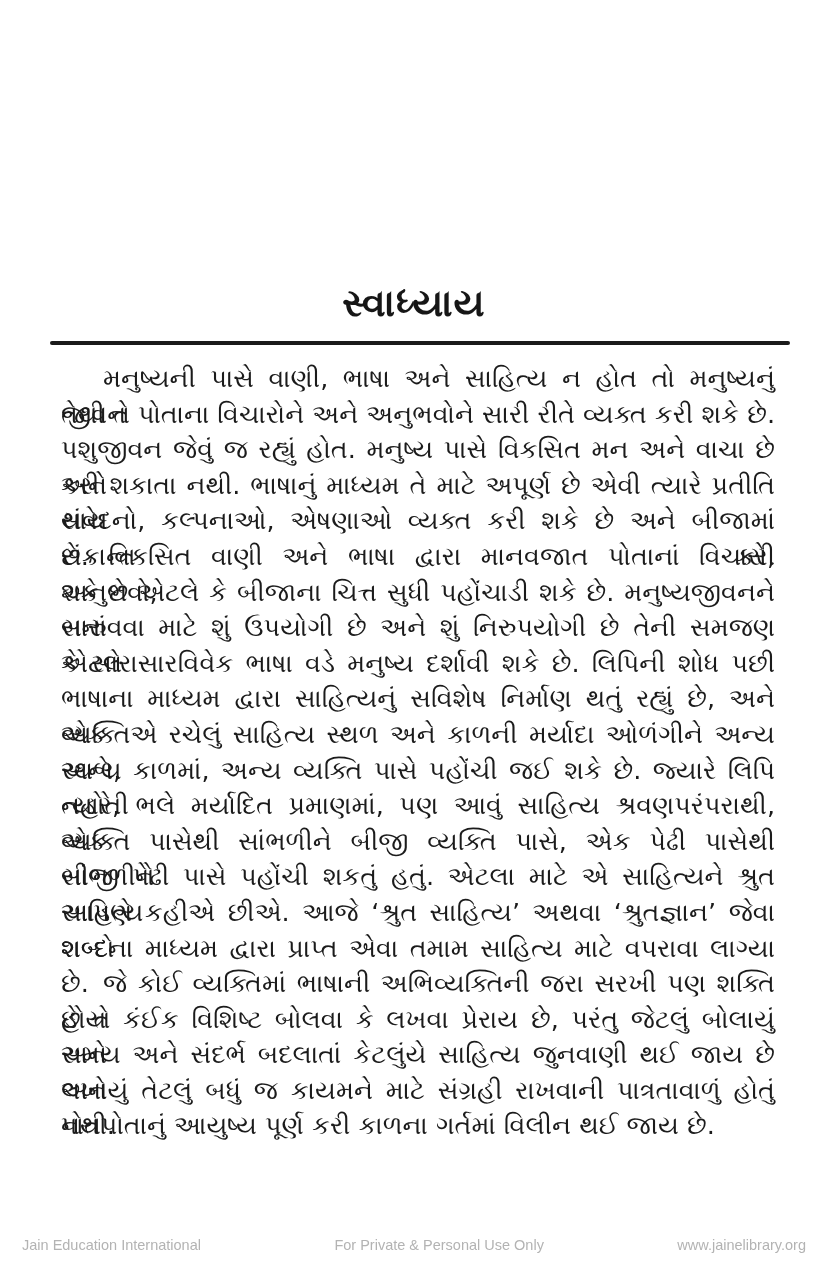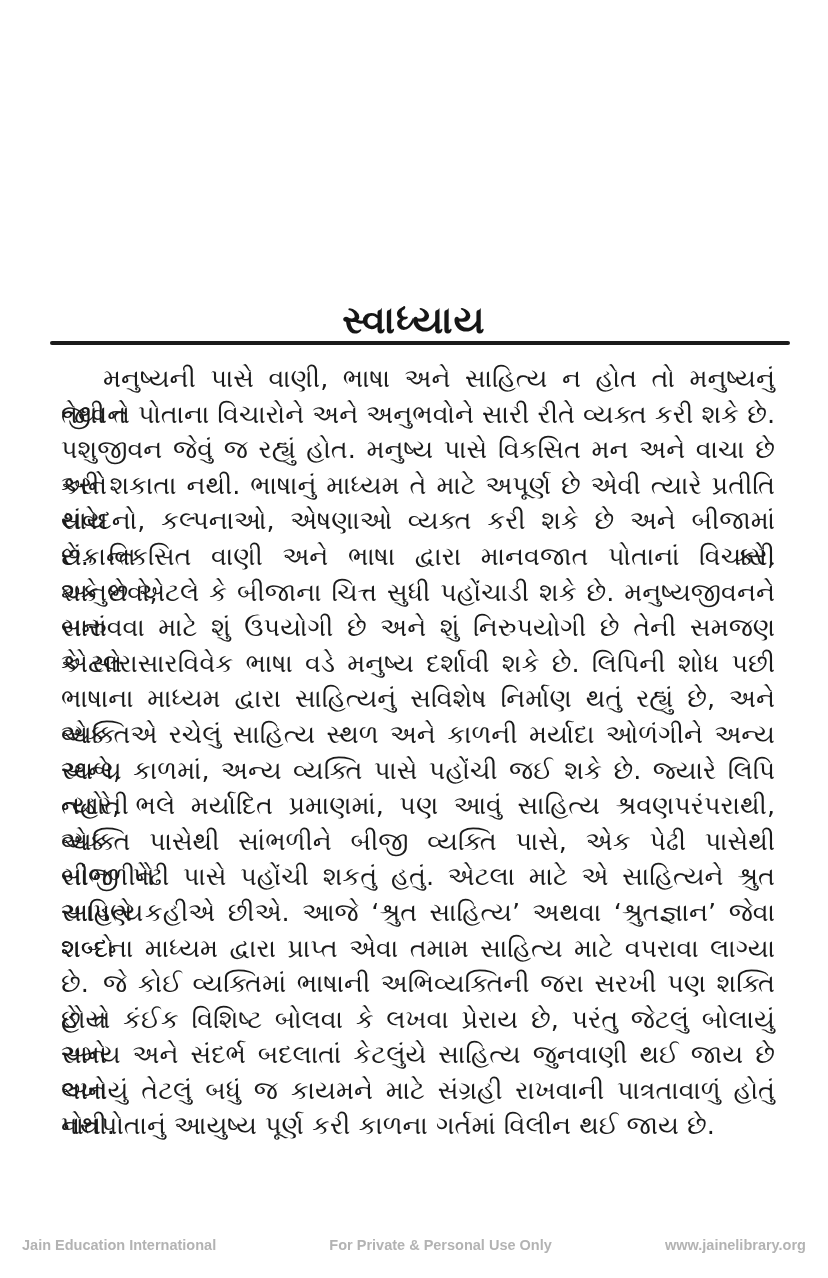--- a/index.html
+++ b/index.html
@@ -14,21 +14,21 @@
     overflow: hidden;
     font-family: "DejaVu Sans", sans-serif;
   }
   .page {
     position: absolute;
     inset: 0;
     background: #ffffff;
   }
   .title {
     position: absolute;
-    top: 298px;
+    top: 281px;
     left: 0;
     width: 100%;
     margin: 0;
     text-align: center;
     font-size: 38px;
     font-weight: 700;
     color: #161616;
     letter-spacing: 1px;
   }
   .rule {
@@ -63,21 +63,20 @@
     top: 1237px;
     left: 0;
     right: 0;
     display: flex;
     justify-content: space-between;
     align-items: flex-end;
     padding: 0 22px;
     font-family: "Liberation Sans", sans-serif;
     font-size: 14.5px;
     color: #b3b3b3;
-    font-weight: bold;
   }
 </style>
 </head>
 <body>
 
 <div class="page">
   <h1 class="title">સ્વાધ્યાય</h1>
   <div class="rule"></div>
   <div class="body-text">
       <div class="para">

